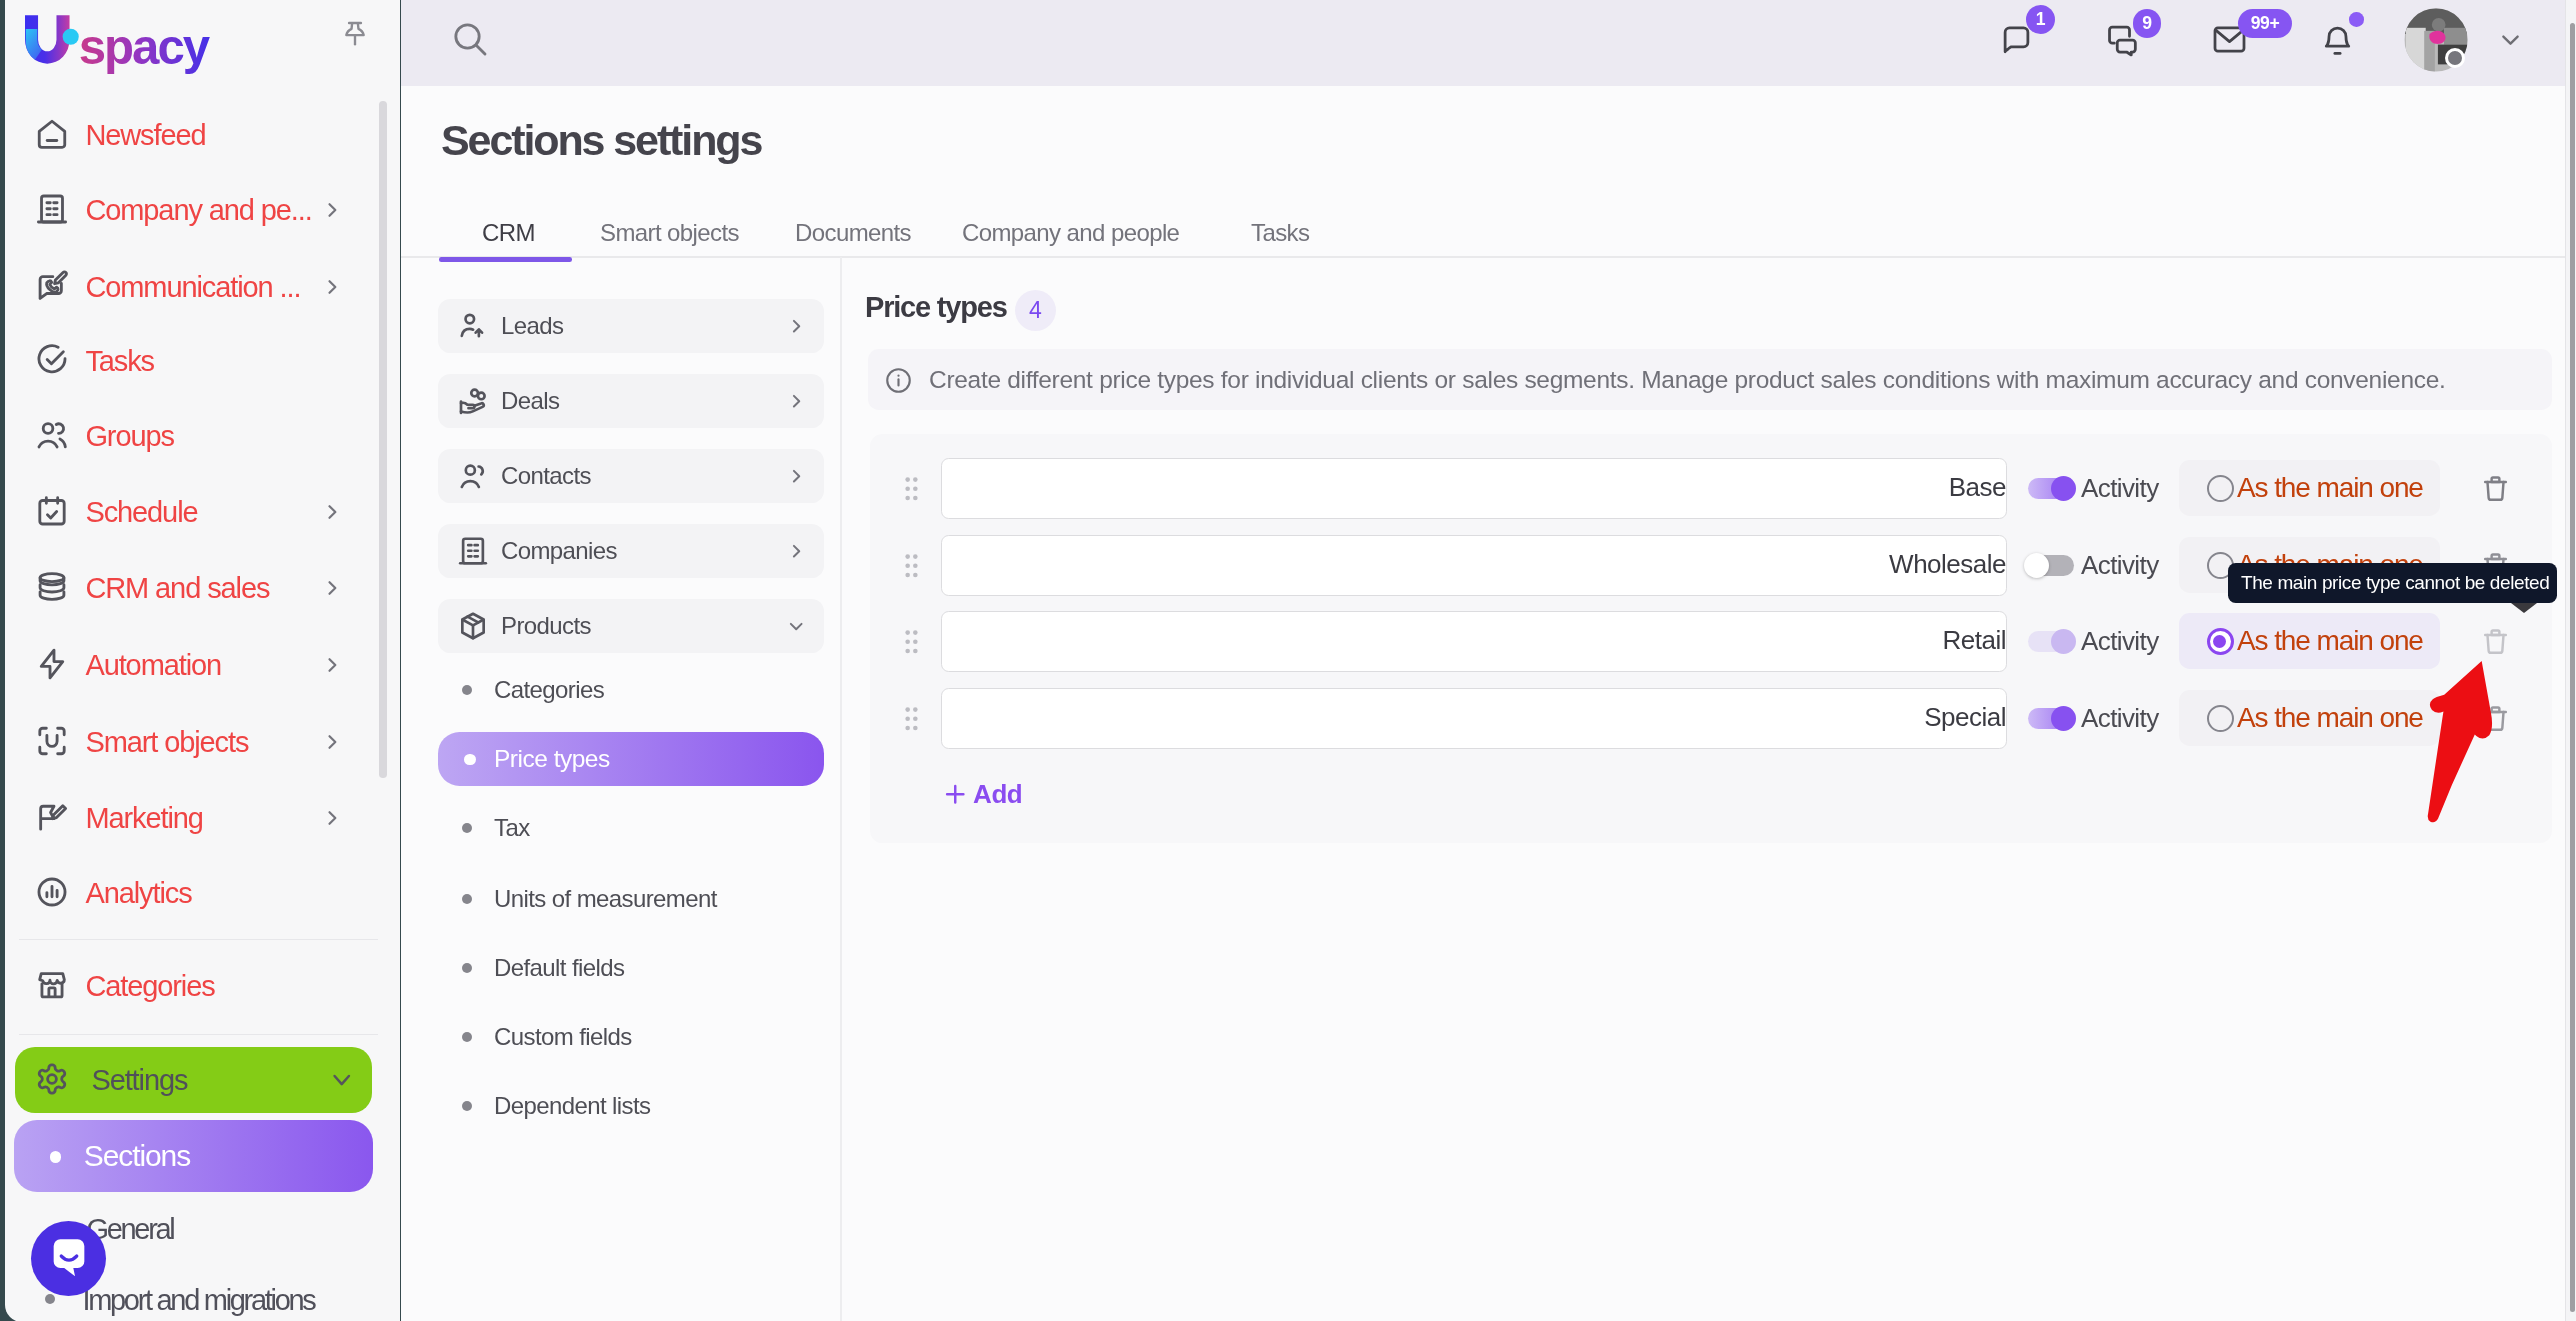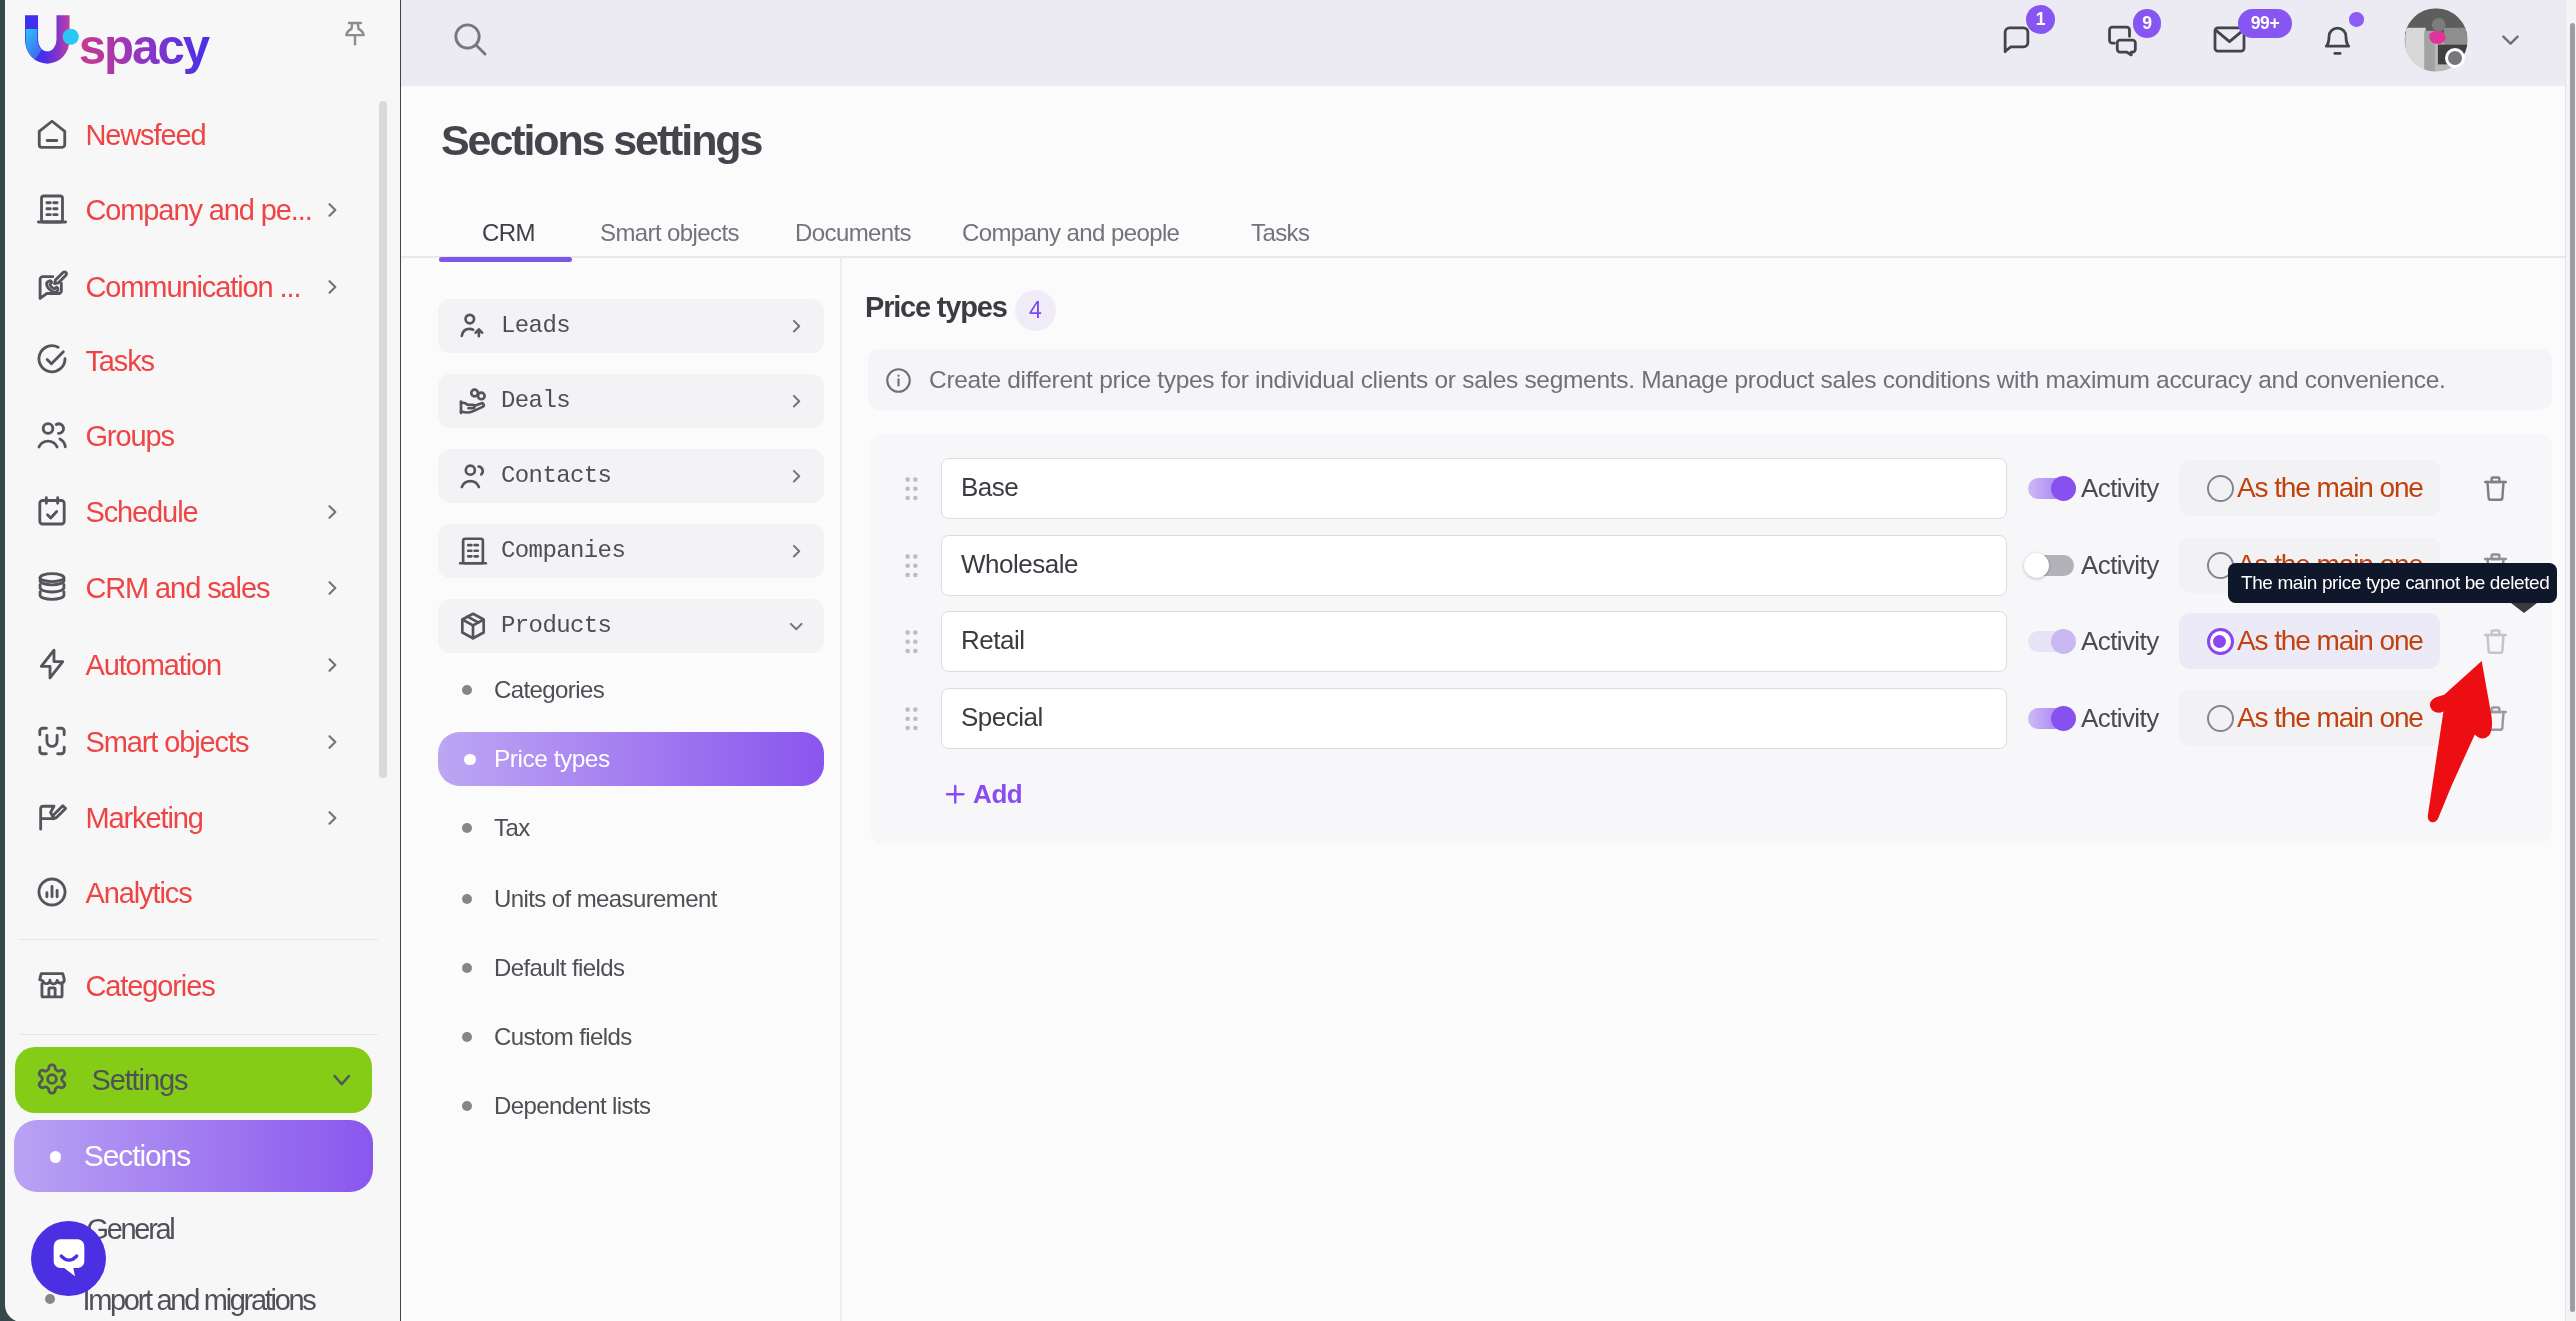--- a/index.html
+++ b/index.html
@@ -8,29 +8,29 @@
   .abs { position:absolute; }
   #sidebar { left:5.4px; top:0; width:395px; height:1322px; background:#f7f7f8; border-radius:0 0 0 17px; overflow:hidden; }
   #main { left:401px; top:0; width:2175px; height:1322px; background:#fbfbfc; }
   #topbar { left:0; top:0; width:2175px; height:86px; background:#eceaf2; }
   .navitem { position:absolute; left:0; width:395px; height:51px; }
   .navitem > svg { position:absolute; left:30px; top:6.9px; }
   .navitem > .lbl { position:absolute; left:80px; top:0; line-height:51px; font-size:29px; color:#ef4444; letter-spacing:-1.1px; white-space:nowrap; }
   .navitem > .chev { position:absolute; left:317px; top:15.3px; }
   .sdiv { position:absolute; left:13.8px; width:359px; height:0; border-top:1.5px solid #e7e7ea; }
   
-  .card { position:absolute; left:37px; width:386px; height:54px; background:#f3f3f5; border-radius:12.3px;font-family:Liberation Mono, monospace; }
+  .card { position:absolute; left:37px; width:386px; height:54px; background:#f3f3f5; border-radius:12.3px; }
   .cicon { position:absolute; left:19px; top:10.7px; }
   .clbl { position:absolute; left:63px; top:0; line-height:54px; font-size:24px; color:#4e4e55; letter-spacing:-0.6px; white-space:nowrap; }
   .cchev { position:absolute; left:349px; top:17.6px; }
   .sub { position:absolute; left:0; width:439px; height:51px; }
   .sub .dot { position:absolute; left:61px; top:20.7px; width:10px; height:10px; border-radius:50%; background:#85858c; }
   .sub .slbl { position:absolute; left:93px; top:0; line-height:51px; font-size:24px; color:#4e4e55; letter-spacing:-0.6px; white-space:nowrap; }
   
-  .row { position:absolute; left:0; width:2175px; height:61px; }
+  .row { position:absolute; left:0; width:2175px; height:61px;text-align:right; }
   .drag { position:absolute; left:502px; top:17px; }
   .inp { position:absolute; left:540px; top:0; width:1066px; height:61px; background:#fff; border:1.5px solid #dcdcdf; border-radius:7.7px; line-height:57px; padding-left:19px; font-size:26px; color:#3b3b42; letter-spacing:-0.5px; }
   .tog { position:absolute; left:1627px; top:20px; width:46px; height:20.7px; border-radius:10.7px; }
   .tog.on { background:linear-gradient(90deg,#cdbaf6,#9a6ff2); }
   .tog.off { background:#b3b2b8; }
   .tog.dis { background:#e7e2f6; }
   .knob { position:absolute; top:-2.3px; width:25px; height:25px; border-radius:50%; }
   .tog.on .knob { right:-2.3px; background:#8751f0; }
   .tog.off .knob { left:-3.8px; background:#fff; box-shadow:0 0.8px 3.1px rgba(0,0,0,0.25); }
   .tog.dis .knob { right:-2.3px; background:#c9b8f1; }

